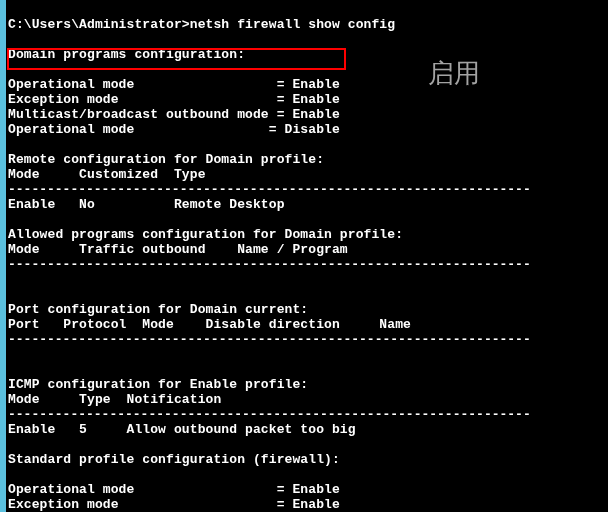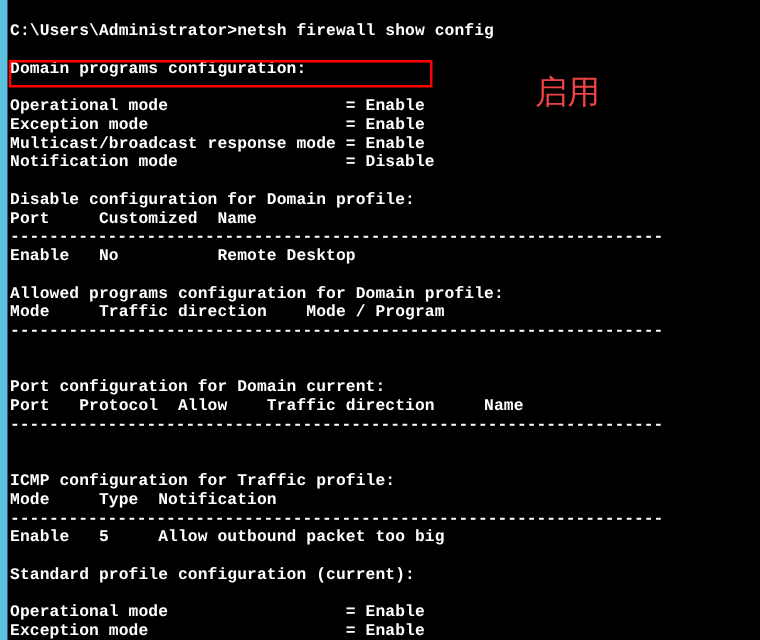--- a/index.html
+++ b/index.html
@@ -38,64 +38,64 @@
     position: absolute;
     border: 2px solid #ff0000;
     left: 7px;
     top: 48px;
     width: 335px;
     height: 18px;
     pointer-events: none;
   }
   .annotation {
     position: absolute;
-    color: #ef4444;
+    color: #a3a3a3;
     font-family: "SimSun","Microsoft YaHei", sans-serif;
     font-size: 26px;
     font-weight: normal;
     left: 428px;
     top: 56px;
   }
 </style>
 </head>
 <body>
 
 <div class="sidebar"></div>
 
 <div class="term">
 <span>C:\Users\Administrator&gt;netsh firewall show config</span>
 
 <span>Domain programs configuration:</span>
 
 <span>Operational mode                  = Enable</span>
 <span>Exception mode                    = Enable</span>
-<span>Multicast/broadcast response mode = Enable</span>
-<span>Notification mode                 = Disable</span>
+<span>Multicast/broadcast outbound mode = Enable</span>
+<span>Operational mode                 = Disable</span>
 
-<span>Disable configuration for Domain profile:</span>
-<span>Port     Customized  Name</span>
+<span>Remote configuration for Domain profile:</span>
+<span>Mode     Customized  Type</span>
 <span class="underline-row">-------------------------------------------------------------------</span>
 <span>Enable   No          Remote Desktop</span>
 
 <span>Allowed programs configuration for Domain profile:</span>
-<span>Mode     Traffic direction    Mode / Program</span>
+<span>Mode     Traffic outbound    Name / Program</span>
 <span class="underline-row">-------------------------------------------------------------------</span>
 
 
 <span>Port configuration for Domain current:</span>
-<span>Port   Protocol  Allow    Traffic direction     Name</span>
+<span>Port   Protocol  Mode    Disable direction     Name</span>
 <span class="underline-row">-------------------------------------------------------------------</span>
 
 
-<span>ICMP configuration for Traffic profile:</span>
+<span>ICMP configuration for Enable profile:</span>
 <span>Mode     Type  Notification</span>
 <span class="underline-row">-------------------------------------------------------------------</span>
 <span>Enable   5     Allow outbound packet too big</span>
 
-<span>Standard profile configuration (current):</span>
+<span>Standard profile configuration (firewall):</span>
 
 <span>Operational mode                  = Enable</span>
 <span>Exception mode                    = Enable</span>
 
 
 
 
 
 
 

